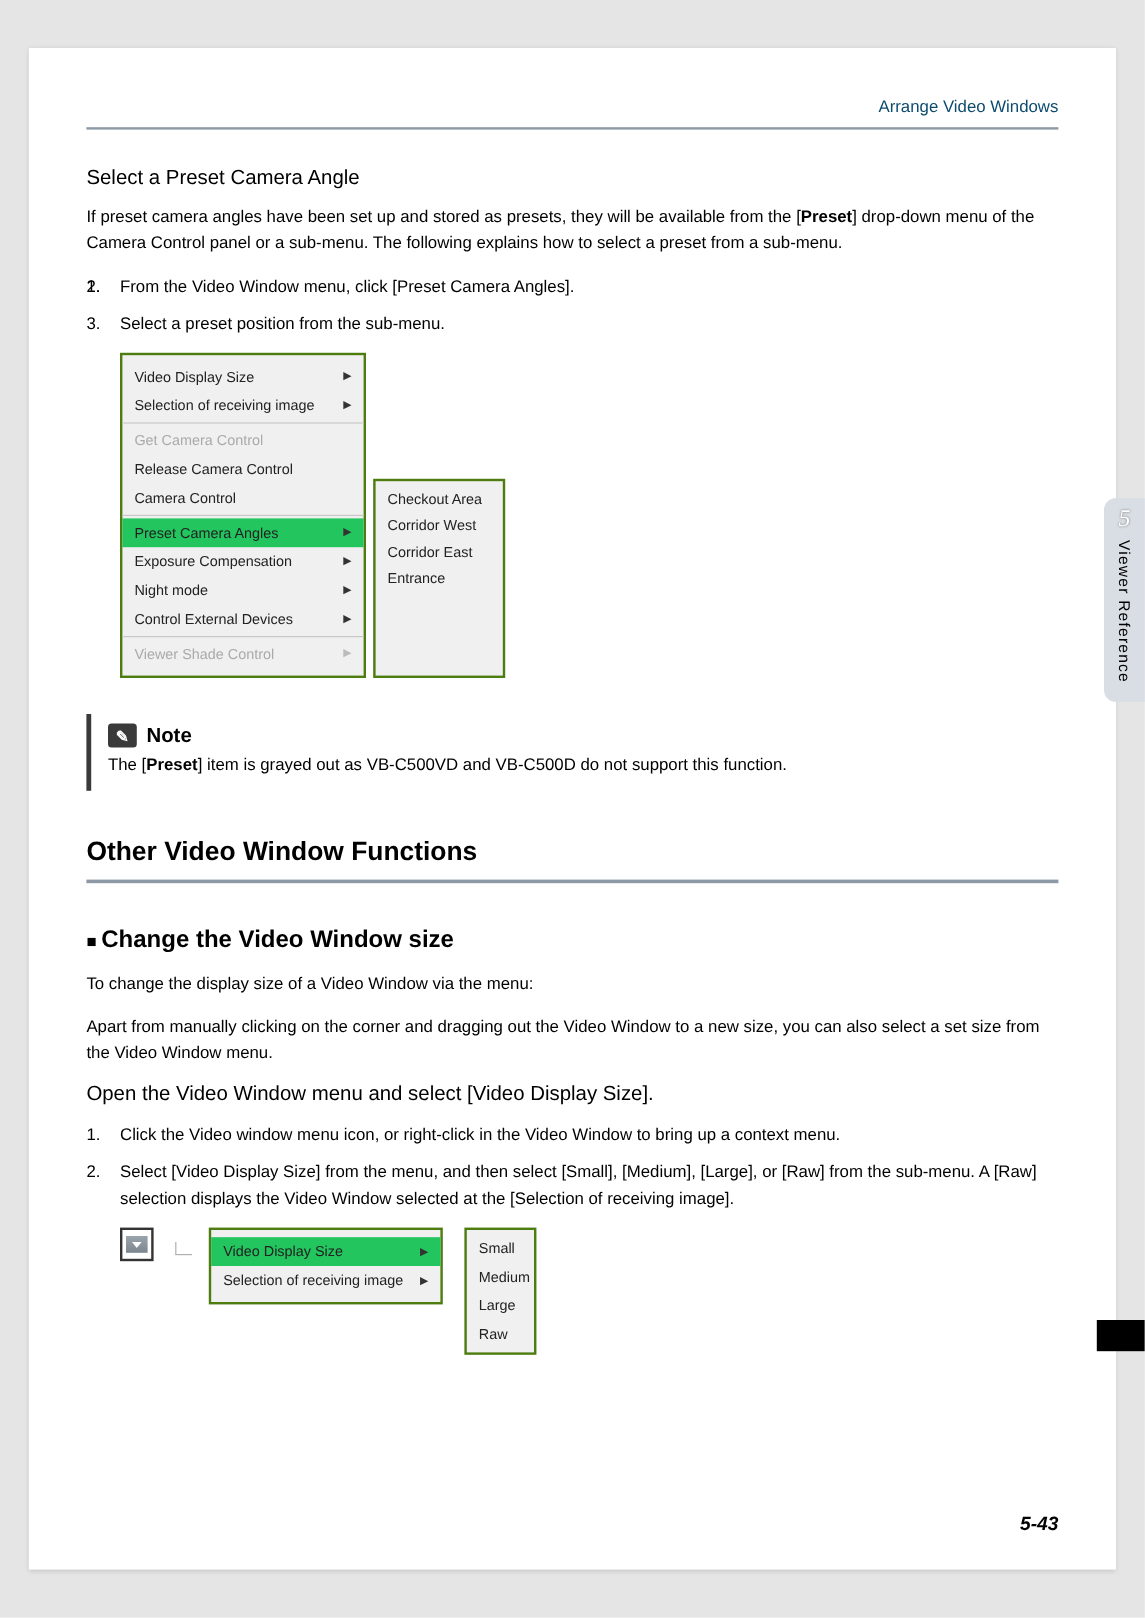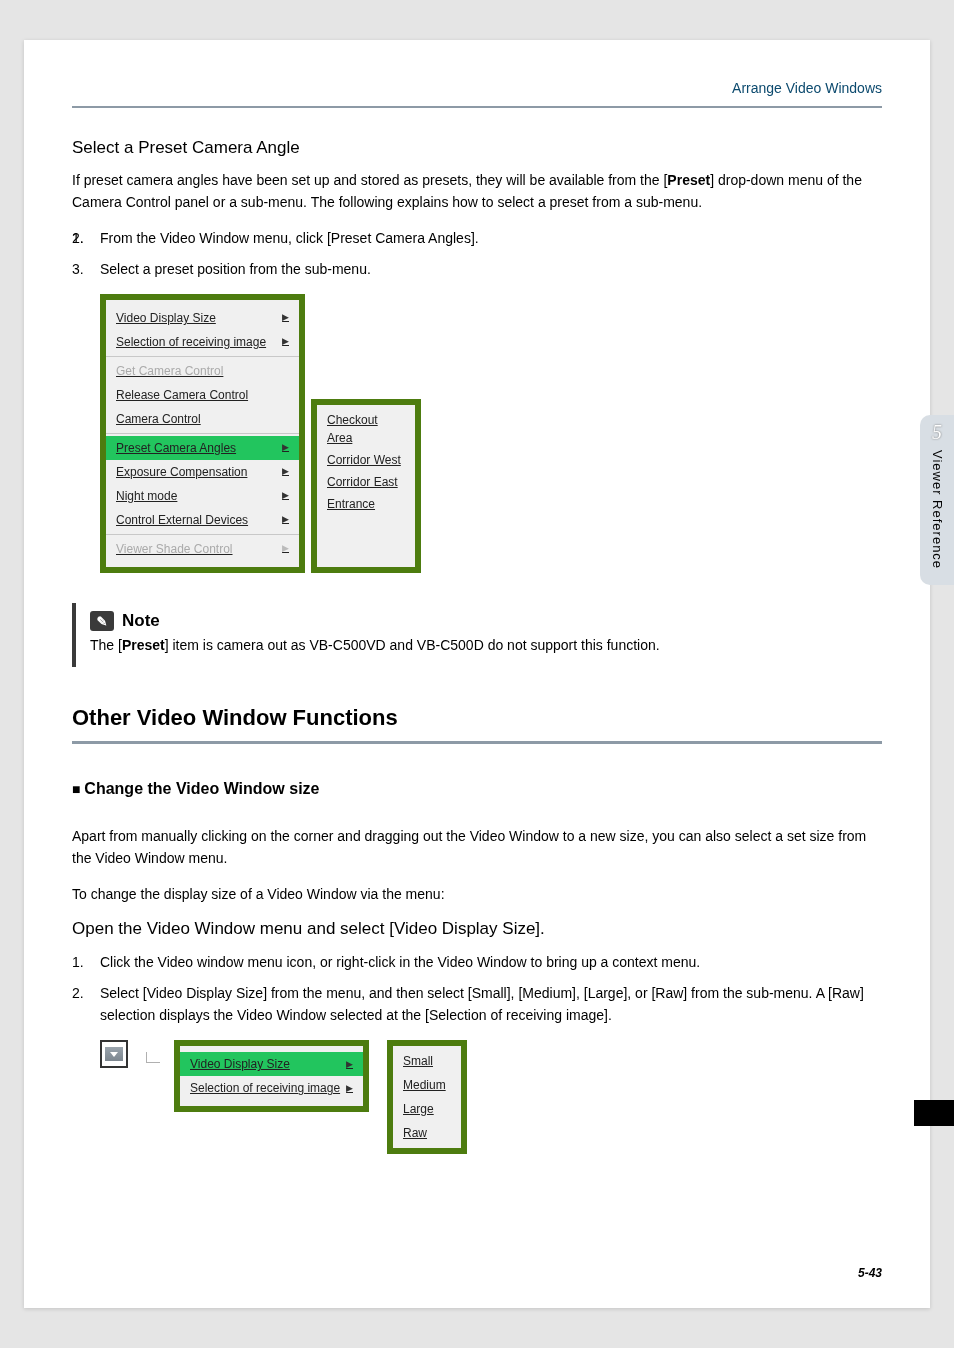--- a/index.html
+++ b/index.html
@@ -56,25 +56,24 @@
   }
   ol.steps li .num {
     position: absolute;
     left: 0;
   }
   
   .menu-wrap { margin: 14px 0 30px 28px; }
   .menu-row { display: flex; }
   .menu-box {
     background: #f0f0f0;
-    border: 6px solid #4d7c0f;
+    border: 2px solid #4d7c0f;
     font-size: 12px;
     color: #222;
     padding: 6px 0;
-    text-decoration: underline;
   }
   .menu-main { width: 205px; }
   .menu-sub  { width: 110px; margin-left: 6px; margin-top: 105px; padding: 4px 0; }
   .menu-item {
     padding: 3px 10px 3px 10px;
     display: flex;
     justify-content: space-between;
     align-items: center;
     line-height: 1.5;
   }
@@ -112,22 +111,22 @@
     font-size: 22px;
     font-weight: bold;
     margin-bottom: 10px;
   }
   .h2-rule {
     border:none;
     border-top: 3px solid #8d9aa6;
     margin-bottom: 36px;
   }
   .h3-sub {
-    font-size: 16px; font-weight: bold;
-    margin-bottom: 28px;
+    font-size: 20px; font-weight: bold;
+    margin-bottom: 14px;
   }
   .h3-sub::before {
     content: "■ ";
     font-size: 14px;
   }
 
   
   .menu2-wrap {
     margin: 14px 0 0 28px;
     display:flex; gap: 12px; align-items:flex-start;
@@ -163,21 +162,21 @@
     background:#b0b0b0;
   }
   .l-shape::after {
     content:"";
     position:absolute;
     left:6px; top:8px;
     width:14px; height:1px;
     background:#b0b0b0;
   }
   .menu2-main { width: 195px; }
-  .menu2-sub  { width: 80px; margin-left:6px; padding:3px 0; }
+  .menu2-sub  { width: 60px; margin-left:6px; padding:3px 0; }
 
   
   .side-tab {
     position: absolute;
     right: 0;
     top: 415px;
     width: 34px;
     height: 170px;
     background: #d8dee4;
     border-radius: 10px 0 0 10px;
@@ -206,21 +205,21 @@
     top: 1100px;
     width:40px; height:26px;
     background:#000;
   }
   .page-num {
     position:absolute;
     bottom:28px;
     right:48px;
     font-style: italic;
     font-weight: bold;
-    font-size: 12px;
+    font-size: 16px;
     margin-left: 28px;
   }
 </style>
 </head>
 <body>
 
 <div class="page">
 
   <div class="header-label">Arrange Video Windows</div>
   <hr class="header-rule">
@@ -295,30 +294,30 @@
       </div>
     </div>
   </div>
 
   <div class="note-box">
     <div class="note-title">
       <span class="note-icon">✎</span>
       <span>Note</span>
     </div>
     <div class="note-text">
-      <span>The [</span><b>Preset</b><span>] item is camera out as VB-C500VD and VB-C500D do not support this function.</span>
+      <span>The [</span><b>Preset</b><span>] item is grayed out as VB-C500VD and VB-C500D do not support this function.</span>
     </div>
   </div>
 
   <div class="h2">Other Video Window Functions</div>
   <hr class="h2-rule">
 
   <div class="h3-sub">Change the Video Window size</div>
+  <p class="para">To change the display size of a Video Window via the menu:</p>
   <p class="para">Apart from manually clicking on the corner and dragging out the Video Window to a new size, you can also select a set size from the Video Window menu.</p>
-  <p class="para">To change the display size of a Video Window via the menu:</p>
 
   <div class="h3">Open the Video Window menu and select [Video Display Size].</div>
   <ol class="steps">
     <li><span class="num">1.</span><span>Click the Video window menu icon, or right-click in the Video Window to bring up a context menu.</span></li>
     <li><span class="num">2.</span><span>Select [Video Display Size] from the menu, and then select [Small], [Medium], [Large], or [Raw] from the sub-menu. A [Raw] selection displays the Video Window selected at the [Selection of receiving image].</span></li>
   </ol>
 
   <div class="menu2-wrap">
     <div class="dropdown-icon">
         <div class="dropdown-icon-inner"></div>

